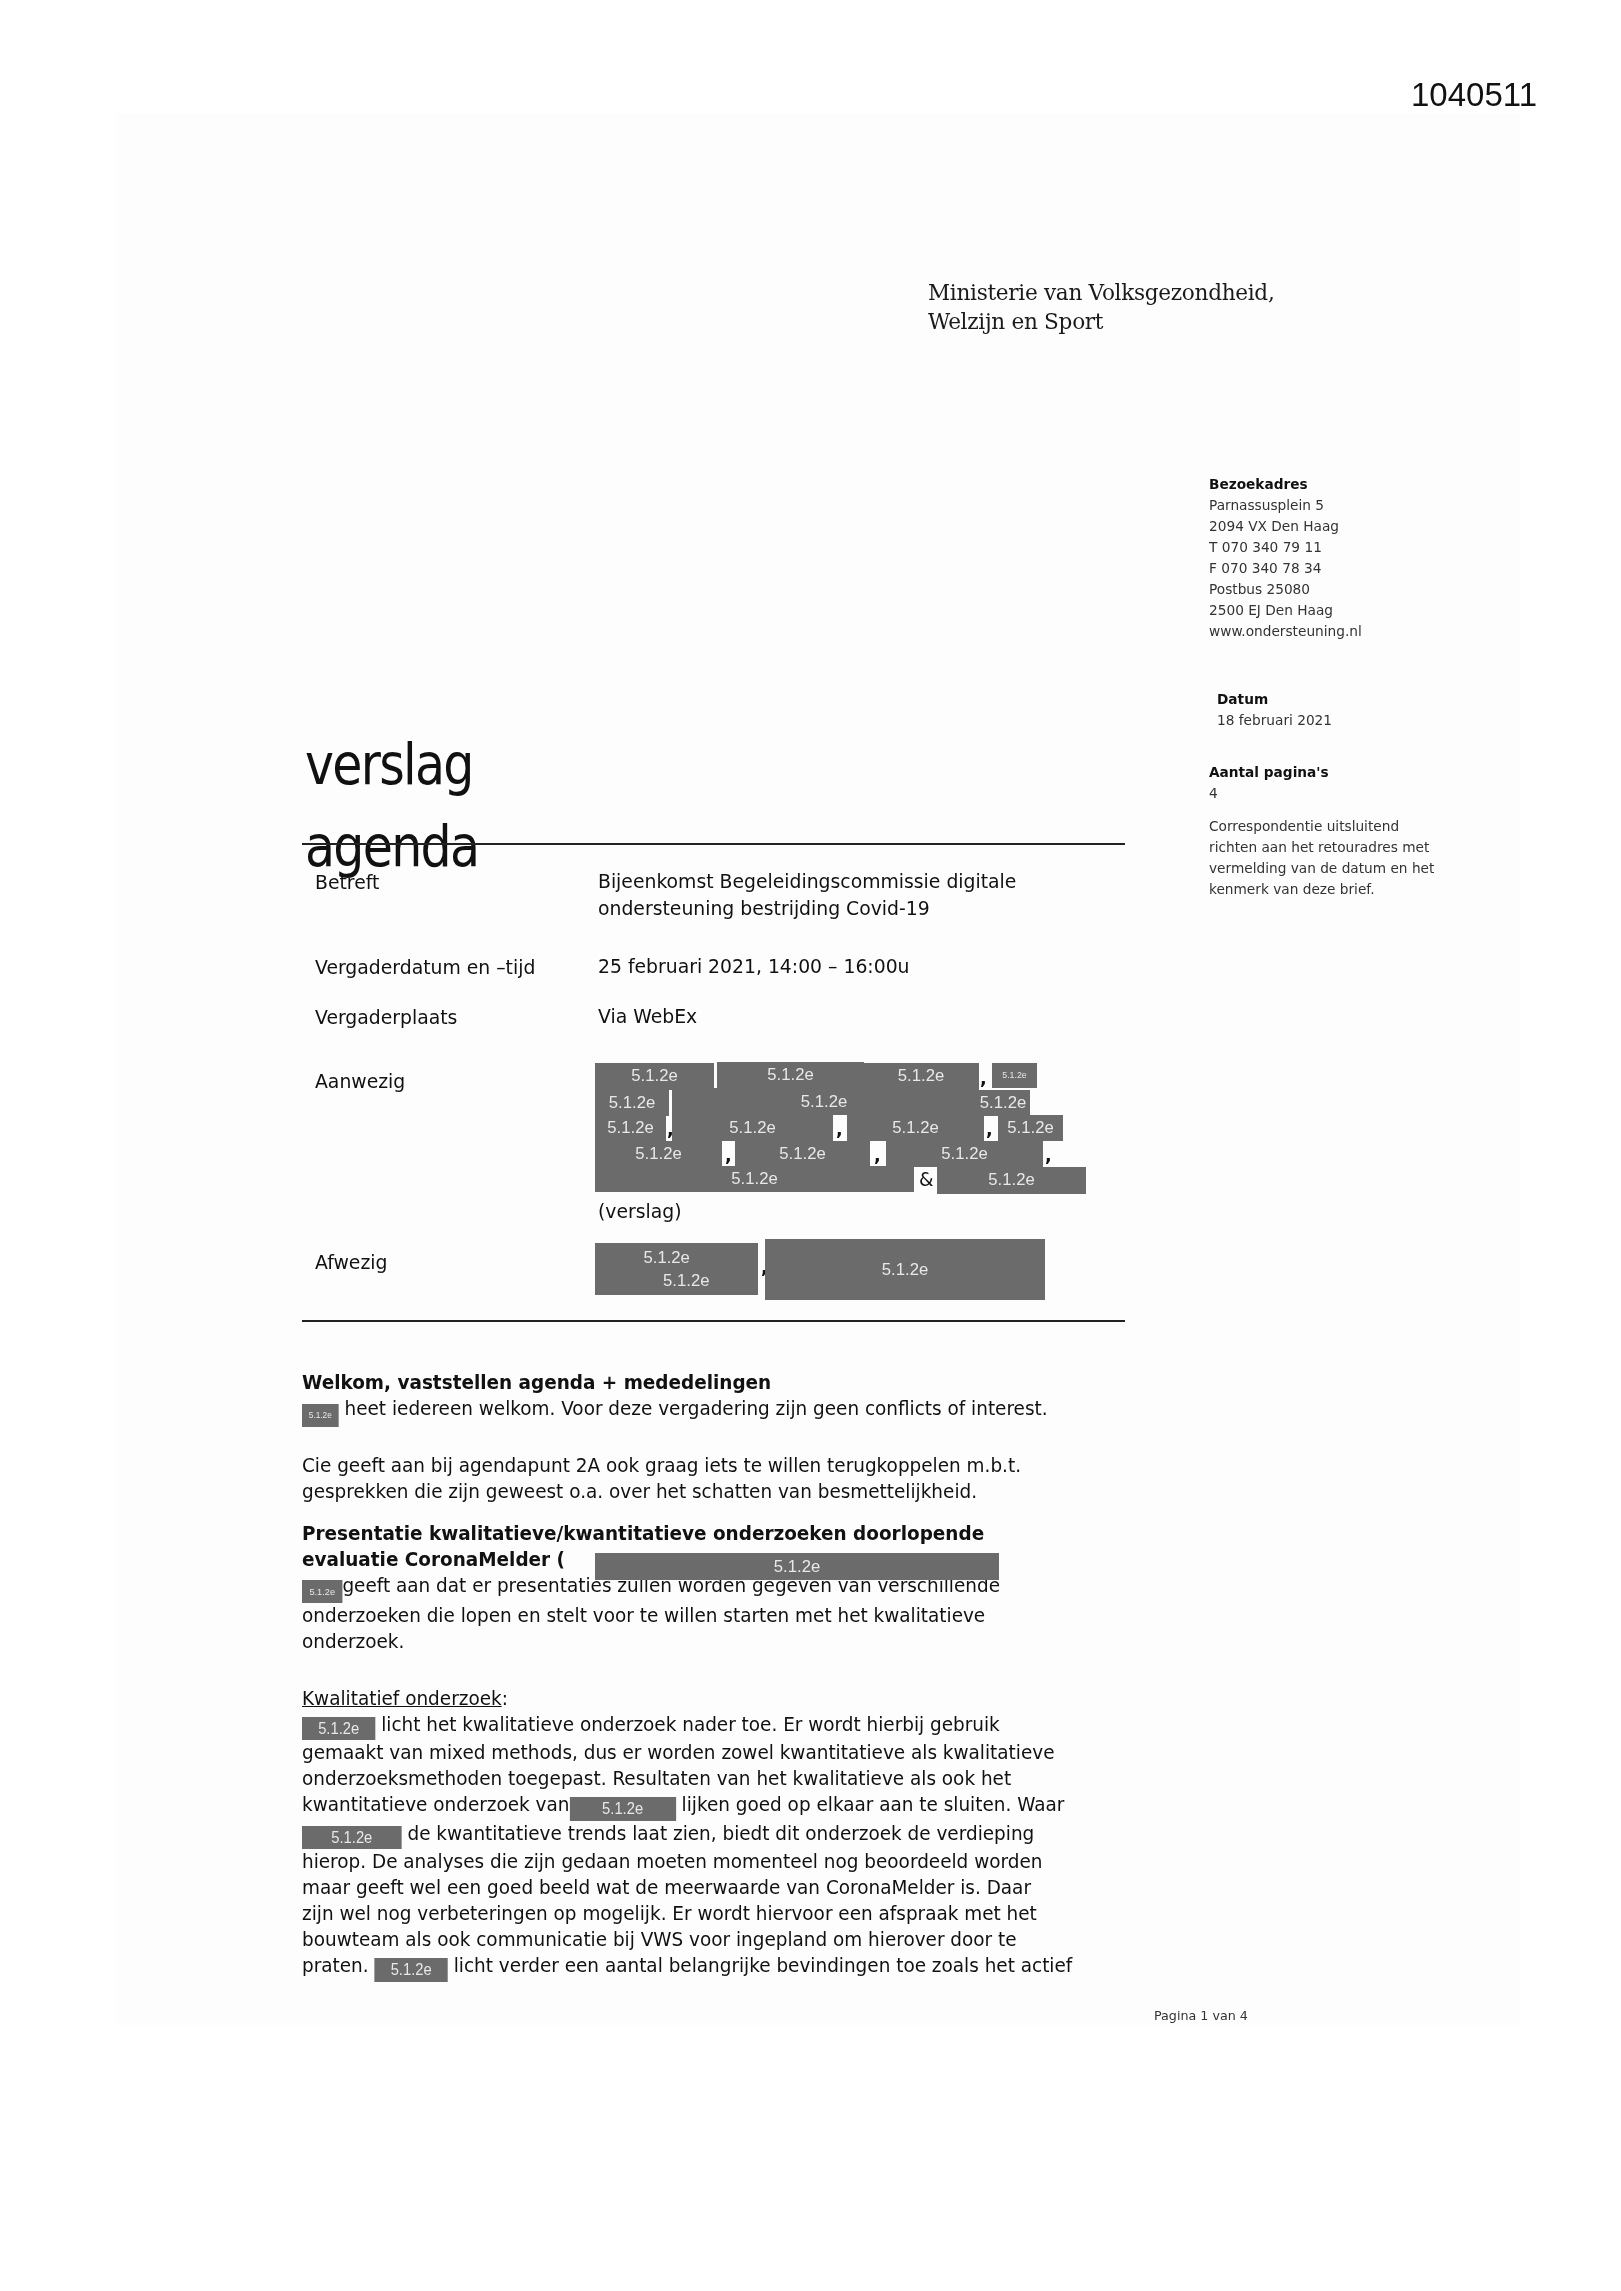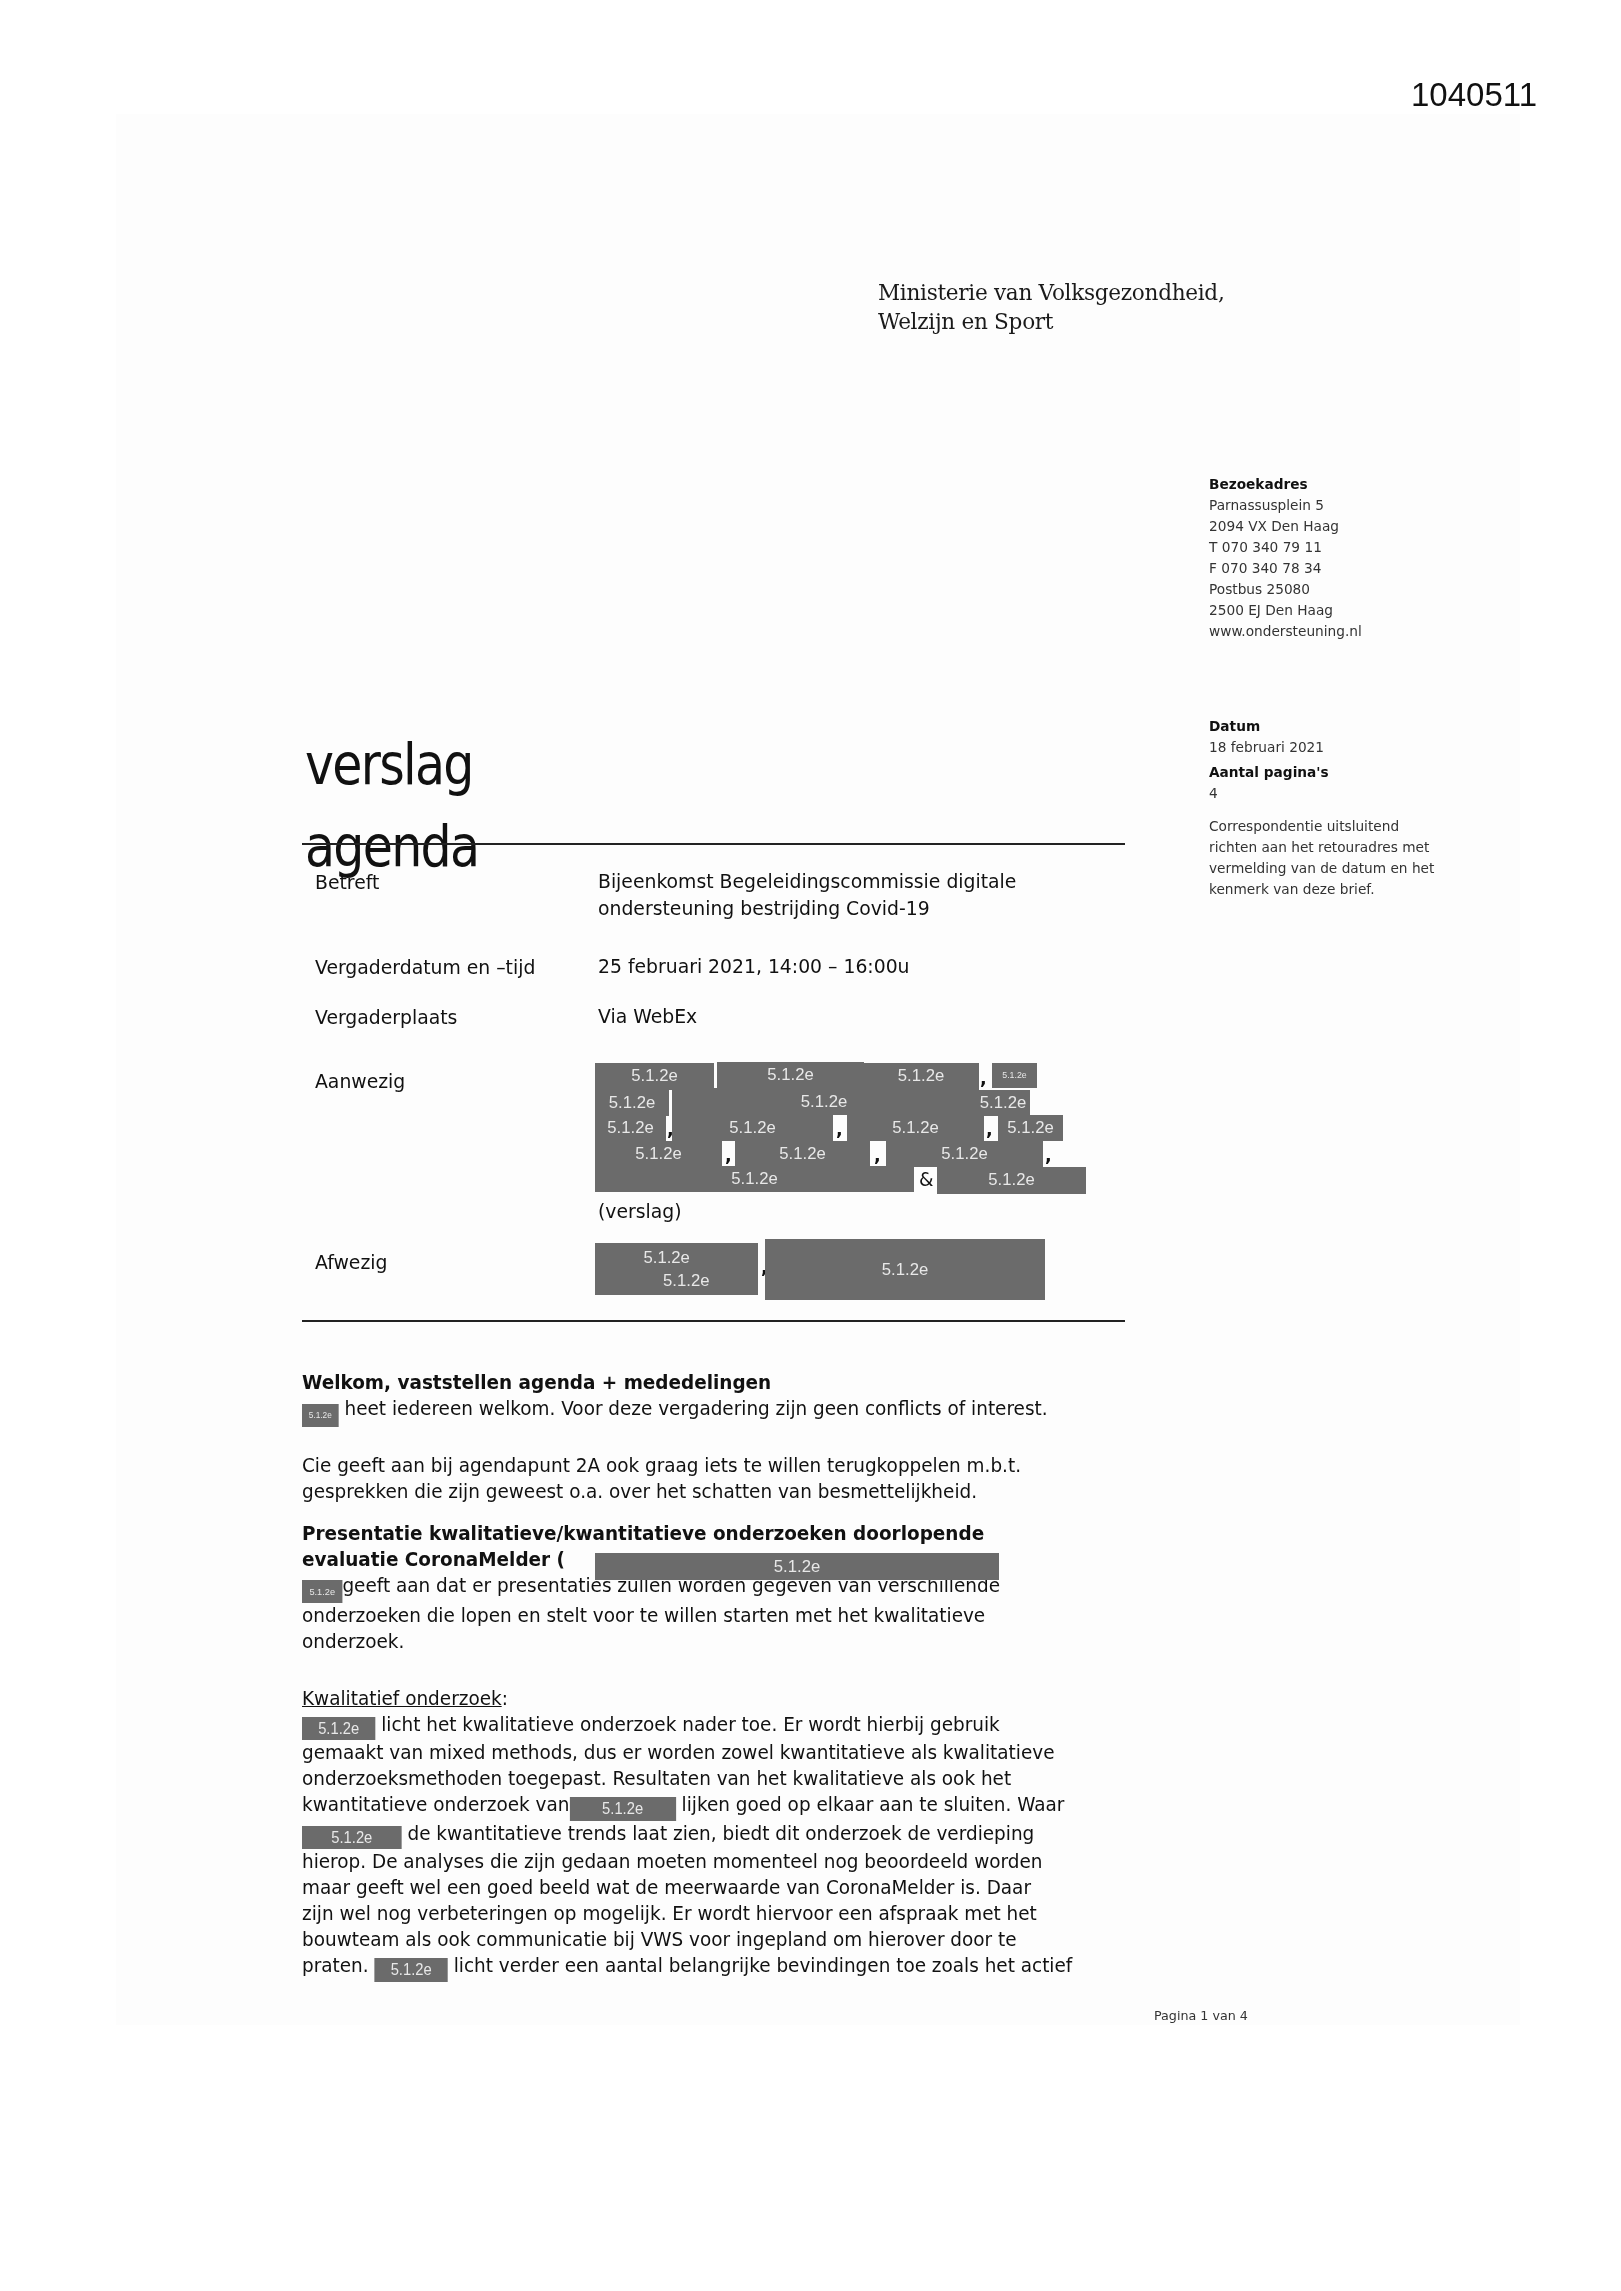--- a/index.html
+++ b/index.html
@@ -1,21 +1,21 @@
 <!DOCTYPE html>
 <html><head>
 <meta charset="utf-8">
 <style>
   html, body { margin:0; padding:0; }
   body { width:1621px; height:2292px; position:relative; background:#ffffff; overflow:hidden;
          font-family:"DejaVu Sans", sans-serif; color:#111; }
   .page-scan { position:absolute; left:116px; top:114px; width:1404px; height:1911px; background:#fdfdfd; }
   .abs { position:absolute; }
   .docnum { left:1411px; top:76px; font-family:"Liberation Sans", sans-serif; font-size:33px; color:#111; }
-  .ministry { left:878px; top:278px; font-family:"DejaVu Serif", serif; font-size:21.6px; line-height:29px; color:#1a1a1a; letter-spacing:-0.3px; }
+  .ministry { left:928px; top:278px; font-family:"DejaVu Serif", serif; font-size:21.6px; line-height:29px; color:#1a1a1a; letter-spacing:-0.3px; }
   .sidebar { left:1209px; font-size:13.7px; line-height:21px; color:#333; }
   .sidebar .hd { font-weight:bold; color:#111; }
   .title { left:305px; font-family:"DejaVu Sans", sans-serif; font-size:57px; line-height:59px; color:#111; letter-spacing:-2px; transform:scaleX(0.86); transform-origin:left; }
   .hr { height:2px; background:#222; }
   .lbl { left:315px; font-size:20px; color:#111; transform:scaleX(0.94); transform-origin:left; }
   .val { left:598px; font-size:20px; line-height:26.5px; color:#111; transform:scaleX(0.94); transform-origin:left; }
   .redact { position:absolute; background:#6b6b6b; color:#e8e8e8; font-family:"Liberation Sans", sans-serif;
             display:flex; align-items:center; justify-content:center; font-size:16.7px; }
   .redact.sm { font-size:8.8px; }
   .body-text { left:302px; font-size:19.6px; line-height:26px; color:#111; width:882px; transform:scaleX(0.94); transform-origin:left; }
@@ -41,21 +41,21 @@
   <div class="hd">Bezoekadres</div>
   <div>Parnassusplein 5</div>
   <div>2094 VX Den Haag</div>
   <div>T 070 340 79 11</div>
   <div>F 070 340 78 34</div>
   <div>Postbus 25080</div>
   <div>2500 EJ Den Haag</div>
   <div>www.ondersteuning.nl</div>
 </div>
 
-<div class="abs sidebar" style="top:716px;">
+<div class="abs sidebar" style="top:689px;margin-left:8px;">
   <div class="hd">Datum</div>
   <div>18 februari 2021</div>
 </div>
 
 <div class="abs sidebar" style="top:762px;">
   <div class="hd">Aantal pagina's</div>
   <div>4</div>
 </div>
 
 <div class="abs sidebar it" style="top:816px;">

